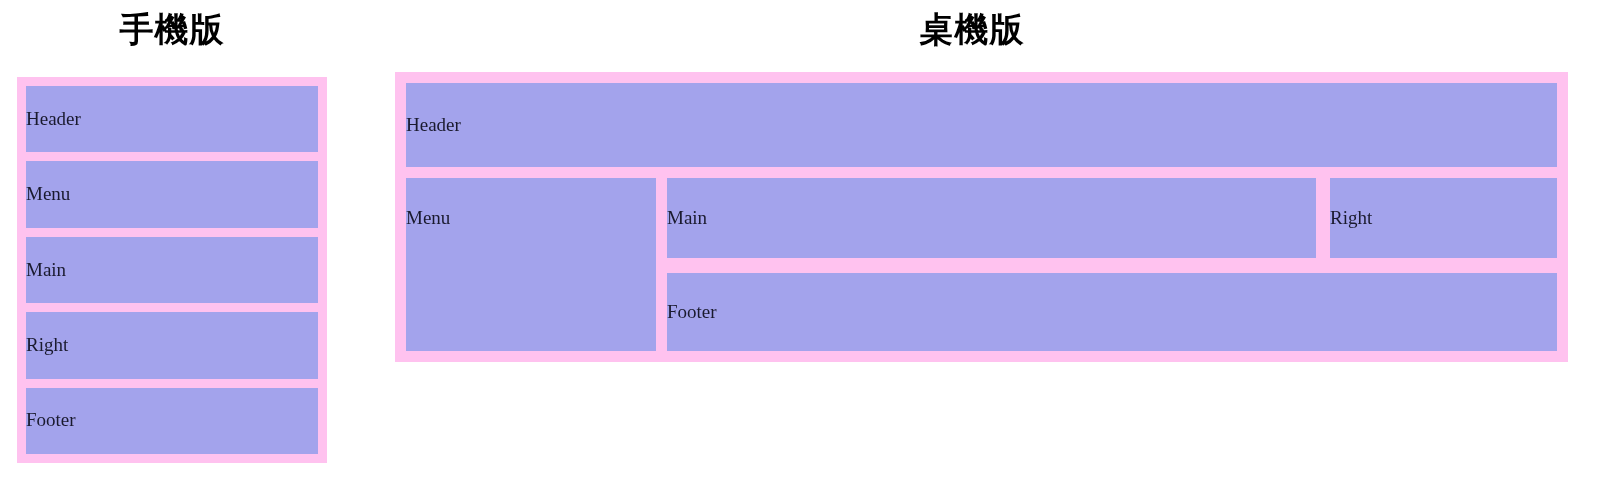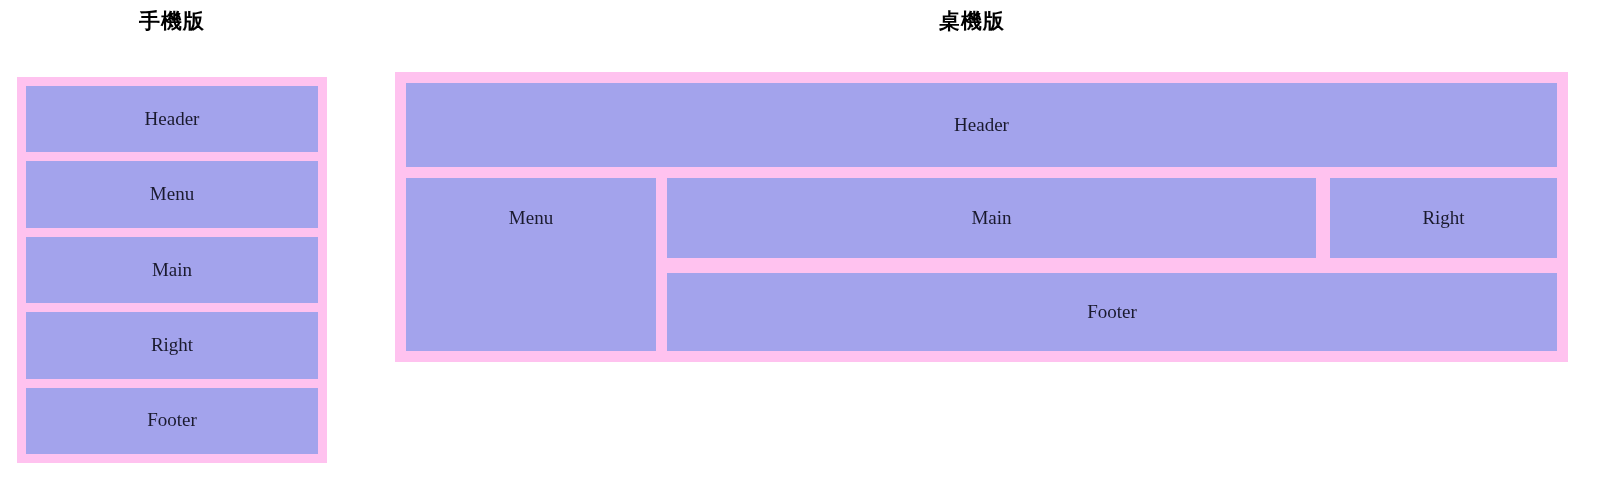--- a/index.html
+++ b/index.html
@@ -13,41 +13,40 @@
     font-family: "Liberation Serif", "DejaVu Serif", serif;
     overflow: hidden;
     position: relative;
   }
 
   
   .section-title {
     position: absolute;
     font-family: "Liberation Sans", "DejaVu Sans", sans-serif;
     font-weight: bold;
-    font-size: 21px;
+    font-size: 34px;
     color: #000000;
     letter-spacing: 1px;
     white-space: nowrap;
     text-align: center;
     transform: translateX(-50%);
   }
   #mobile-title { left: 172px; top: 7px; }
   #desktop-title { left: 972px; top: 7px; text-align: right; }
 
   
   .wrap {
     position: absolute;
     background: var(--pink);
     box-sizing: border-box;
   }
   .cell {
     background: var(--purple);
     box-sizing: border-box;
     display: flex;
-    justify-content: center;
     color: #1a1a2e;
     font-size: 19px;
     line-height: 1.1;
   }
   .cell.center { align-items: center; }
   .cell.top    { align-items: flex-start; padding-top: 30px; }
 
   
   #mobile-wrap {
     left: 17px;

